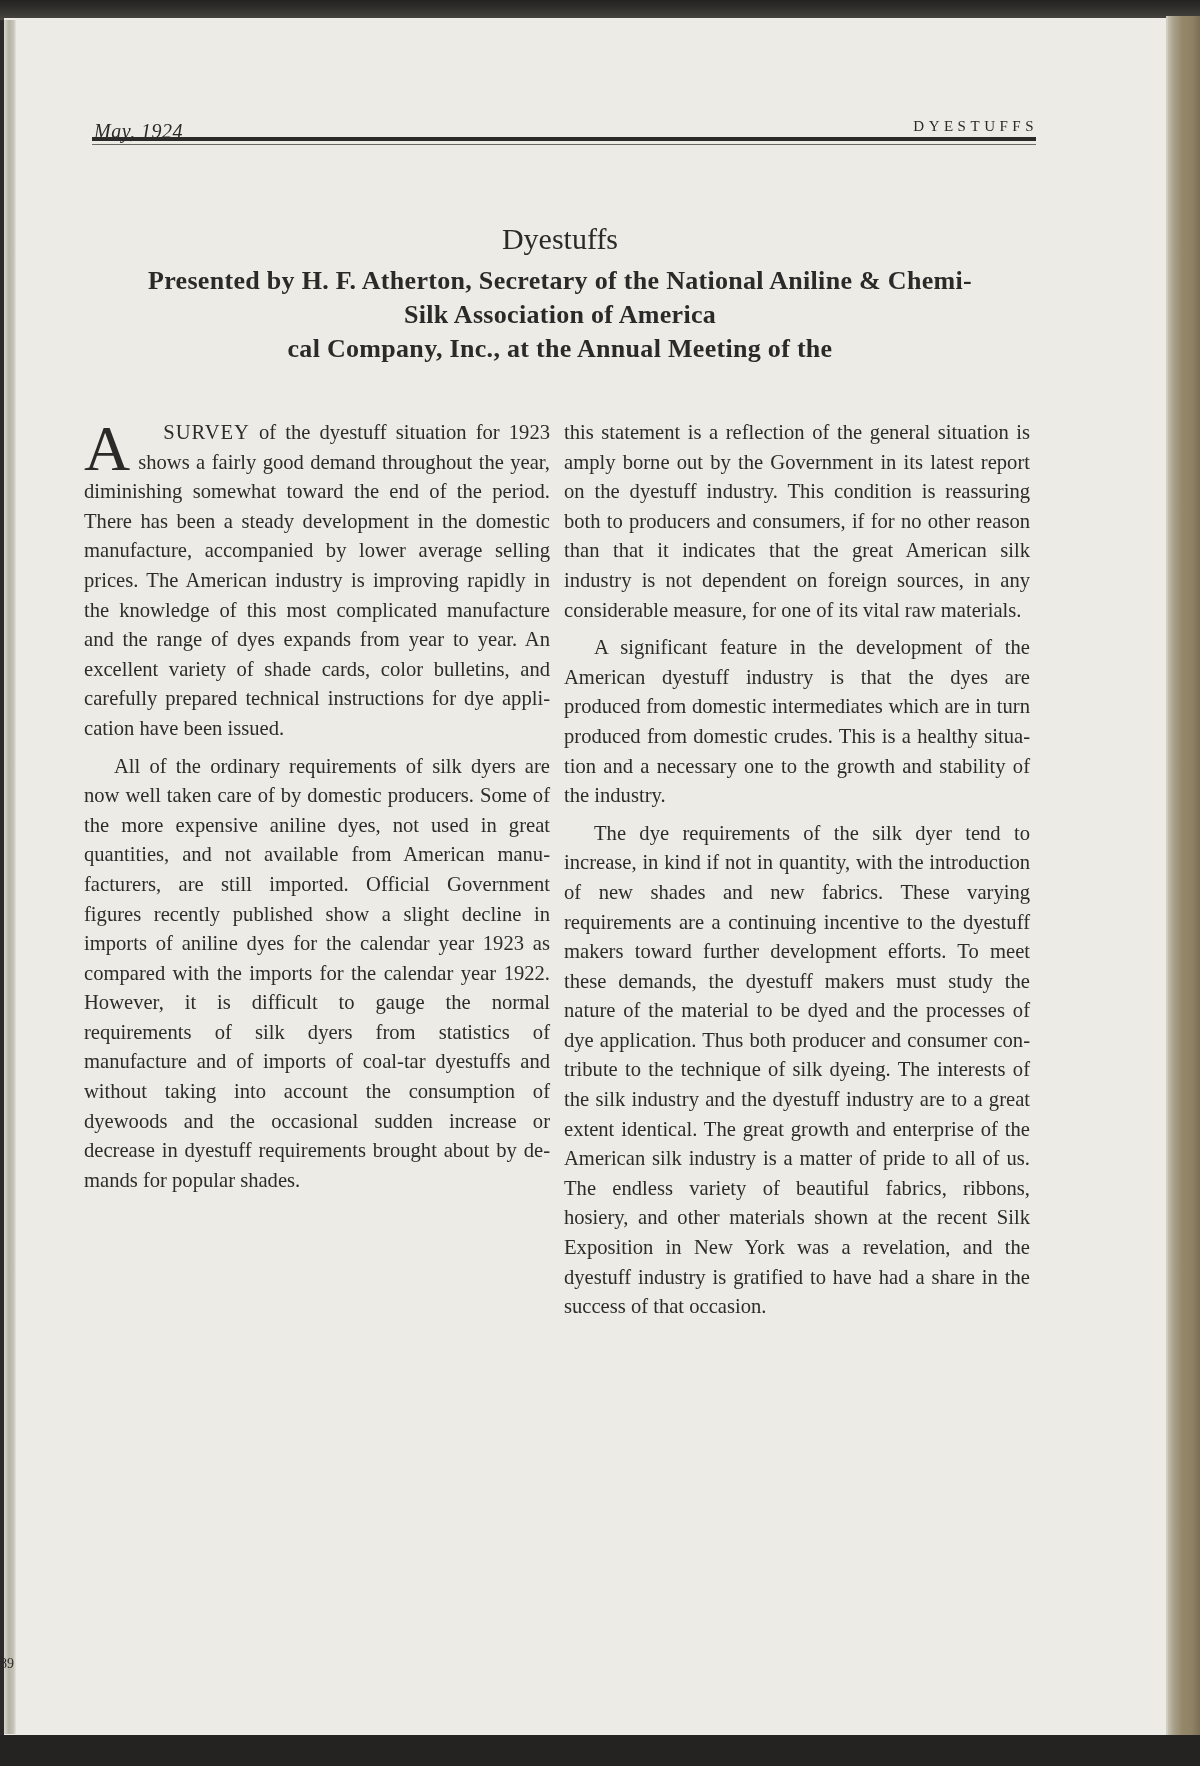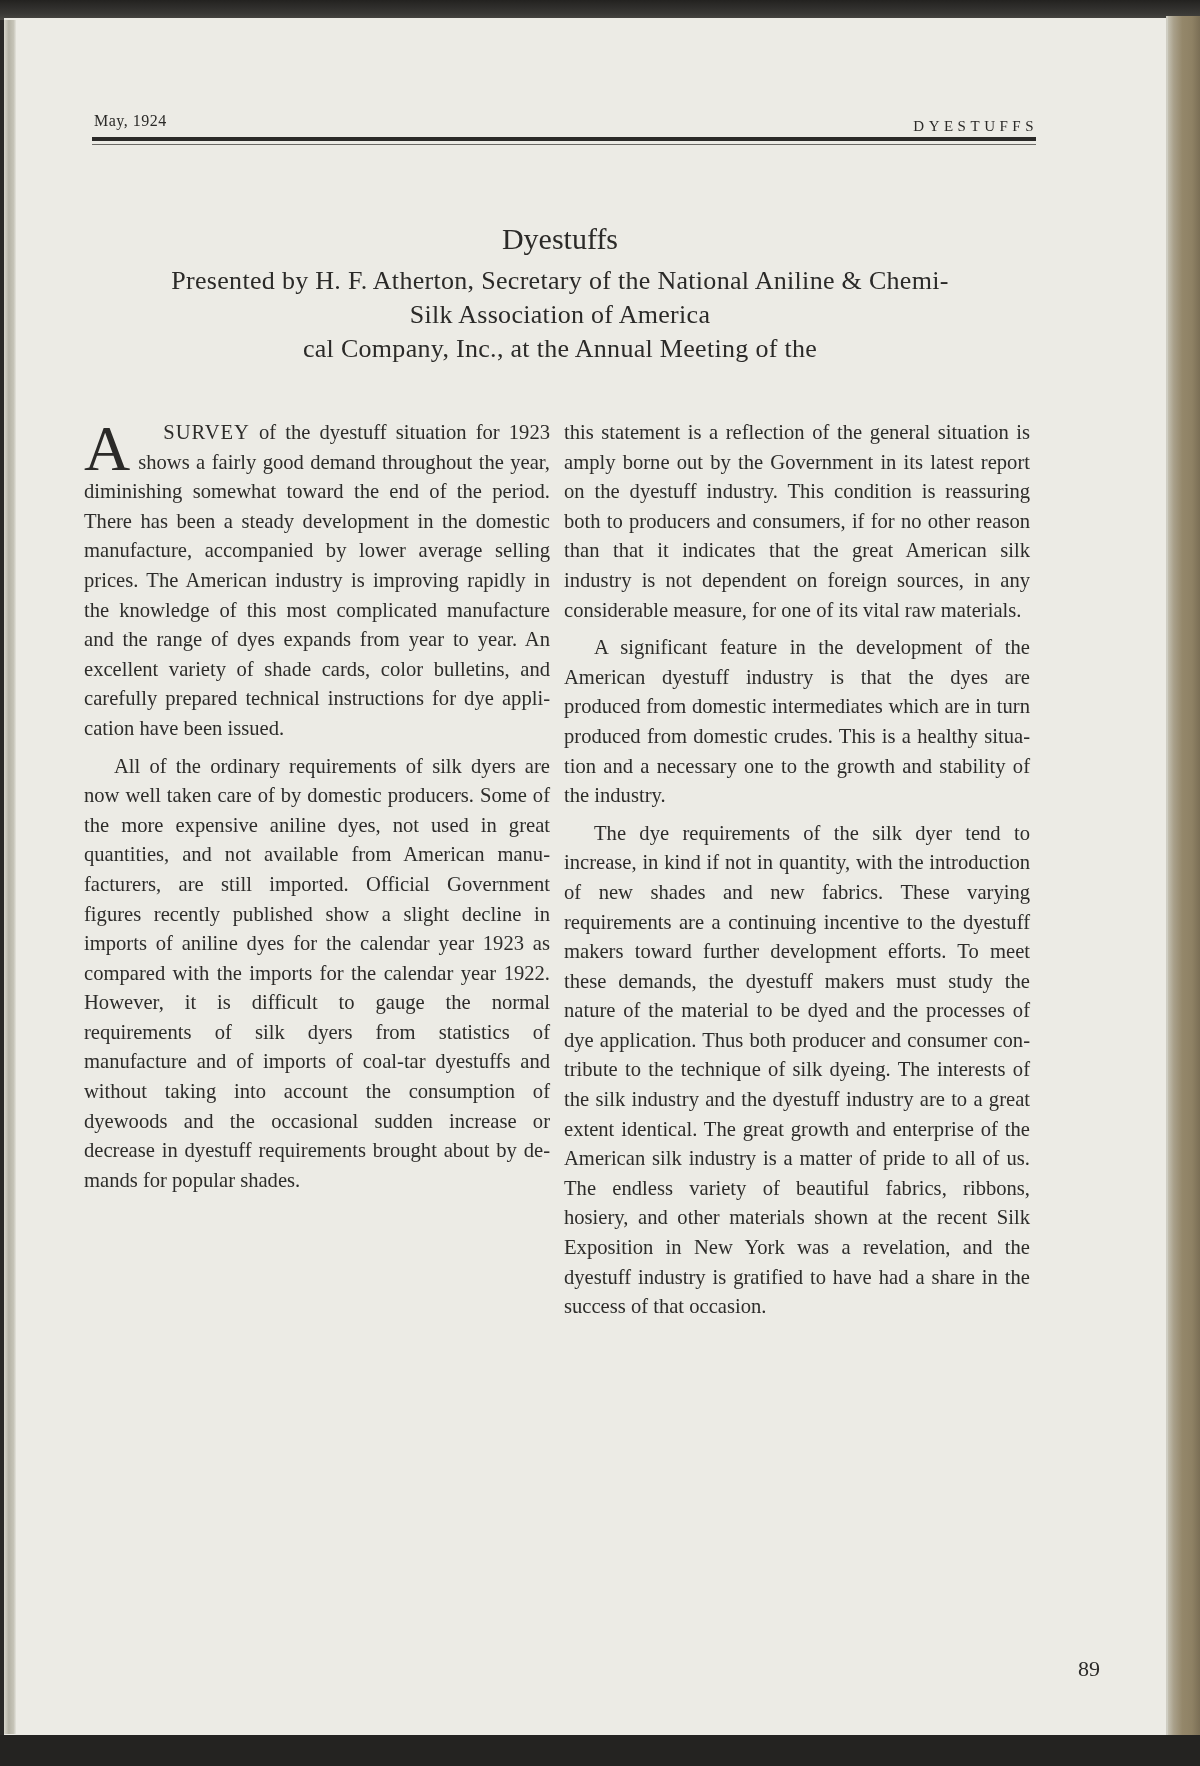--- a/index.html
+++ b/index.html
@@ -31,22 +31,23 @@
     }
     .fore-edge-line {
       position: absolute; left: 1166px; top: 16px; width: 3px; height: 1722px;
       background: #cfcdc2;
     }
 
     .running-head {
       position: absolute; left: 94px; top: 108px; width: 944px; height: 40px;
     }
     .rh-date {
-      position: absolute; left: 0; top: 4px; font-size: 16px; color: #2b2a28;
+      position: absolute; left: 0; top: 12px; font-size: 20px; color: #2b2a28;
       letter-spacing: 0.5px;
+      font-style: italic;
     }
     .rh-title {
       position: absolute; right: 0; top: 10px; font-size: 15px; color: #2b2a28;
       letter-spacing: 4.5px;
     }
     .rule-thick {
       position: absolute; left: 92px; top: 137px; width: 944px; height: 4px;
       background: #2b2a28;
     }
     .rule-thin {
@@ -57,41 +58,41 @@
     .title-block {
       position: absolute; left: 60px; top: 220px; width: 1000px;
       text-align: center; color: #2b2a28;
     }
     .article-title {
       font-size: 30px; line-height: 38px; margin: 0;
       font-weight: normal;
     }
     .subtitle {
       font-size: 26px; line-height: 34px; margin: 6px 0 16px 0;
-      font-weight: normal; letter-spacing: 0.3px;
+      font-weight: bold; letter-spacing: 0.3px;
     }
 
     .column {
       position: absolute; top: 418px; width: 466px;
       color: #2d2c2a; font-size: 20.6px; line-height: 29.6px;
       text-align: justify;
     }
     .col-left { left: 84px; }
     .col-right { left: 564px; }
     .column p { margin: 0 0 8px 0; text-indent: 30px; hyphens: manual; }
     .column p.no-indent { text-indent: 0; }
     .dropcap {
       float: left; font-size: 64px; line-height: 50px;
       margin: 4px 8px 0 0; padding-top: 2px; color: #2b2a28;
     }
     .smallcaps { letter-spacing: 1px; margin-left: 25px; }
 
     .folio {
       position: absolute; left: 0; top: 1656px; width: 1100px;
-      text-align: right; font-size: 22px; color: #2b2a28;
+      text-align: left; font-size: 14px; color: #2b2a28;
     }
   </style>
 </head>
 <body>
 
 <div class="binding-top"></div>
 <div class="page"></div>
 <div class="left-edge"></div>
 <div class="fore-edge-line"></div>
 <div class="fore-edge"></div>

